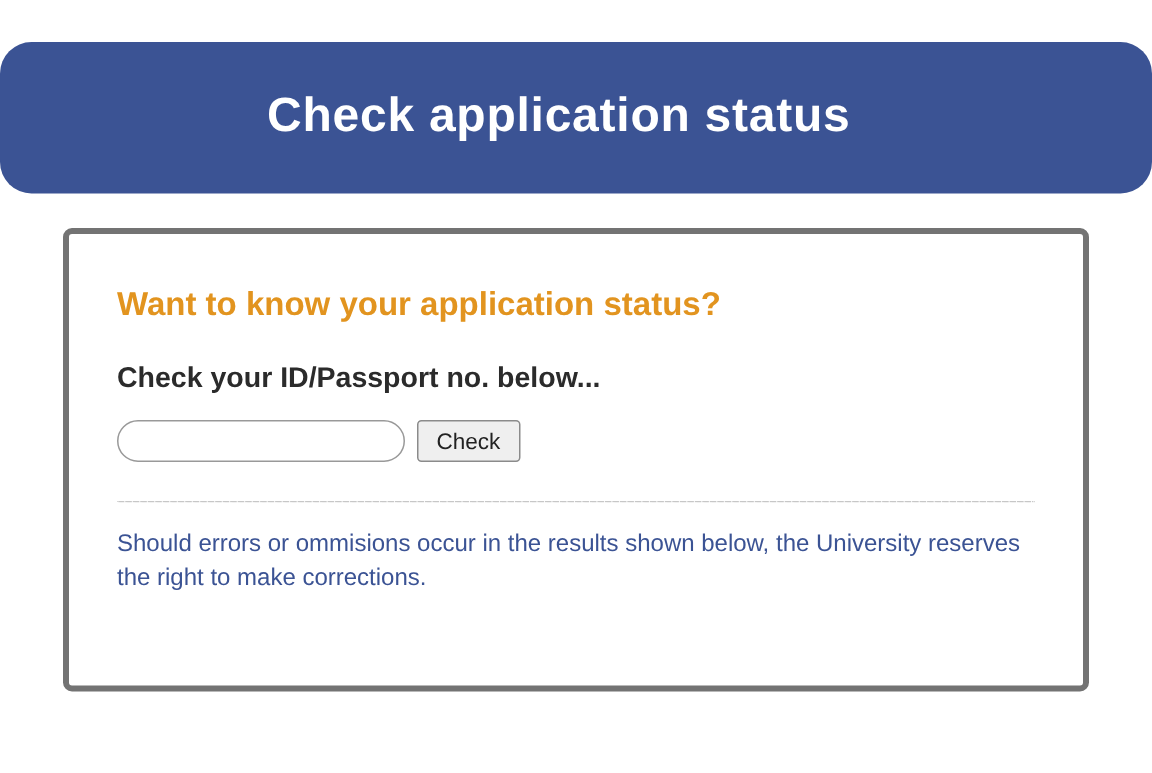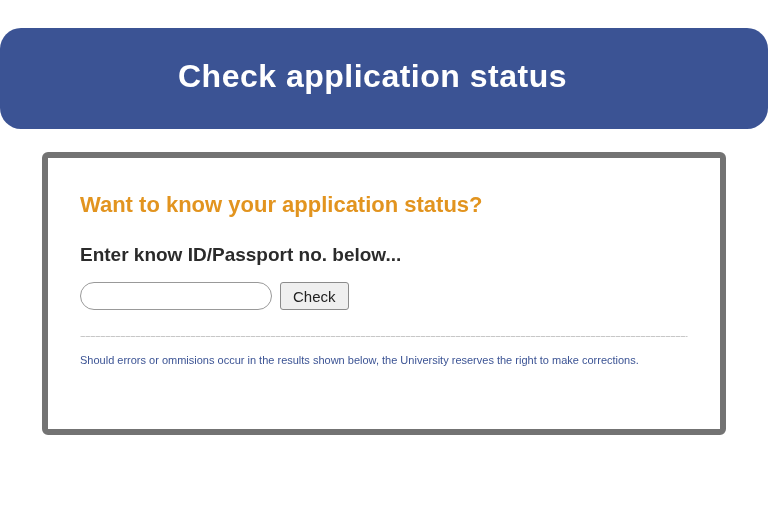--- a/index.html
+++ b/index.html
@@ -22,21 +22,21 @@
     }
     .header-title {
       color: #ffffff;
       font-size: 32px;
       font-weight: 600;
       padding-left: 178px;
       letter-spacing: 0.5px;
     }
     .card {
       margin: 23px 42px 0 42px;
-      border: 6px solid #737373;
+      border: 4px solid #737373;
       border-radius: 6px;
       padding: 34px 32px 60px 32px;
       background: #ffffff;
     }
     .subtitle {
       color: #e2941f;
       font-size: 22px;
       font-weight: 600;
       margin-bottom: 26px;
     }
@@ -74,35 +74,35 @@
       font-size: 17px;
       margin-top: 4px;
     }
     .divider {
       border: none;
       border-top: 1px dashed #c7c7c7;
       margin: 26px 0 16px 0;
     }
     .disclaimer {
       color: #3b5394;
-      font-size: 11px;
+      font-size: 16px;
       line-height: 1.45;
     }
   </style>
 </head>
 <body>
 
 <div class="header-bar">
   <h1 class="header-title">Check application status</h1>
 </div>
 
 <div class="card">
   <h2 class="subtitle">Want to know your application status?</h2>
 
-  <div class="instruction">Enter know ID/Passport no. below...</div>
+  <div class="instruction">Check your ID/Passport no. below...</div>
 
   <div class="input-row">
     <input type="text" class="id-input" value="" style="">
     <button class="check-button">Check</button>
   </div>
 
 
   <hr class="divider">
 
   <p class="disclaimer">Should errors or ommisions occur in the results shown below, the University reserves the right to make corrections.</p>

